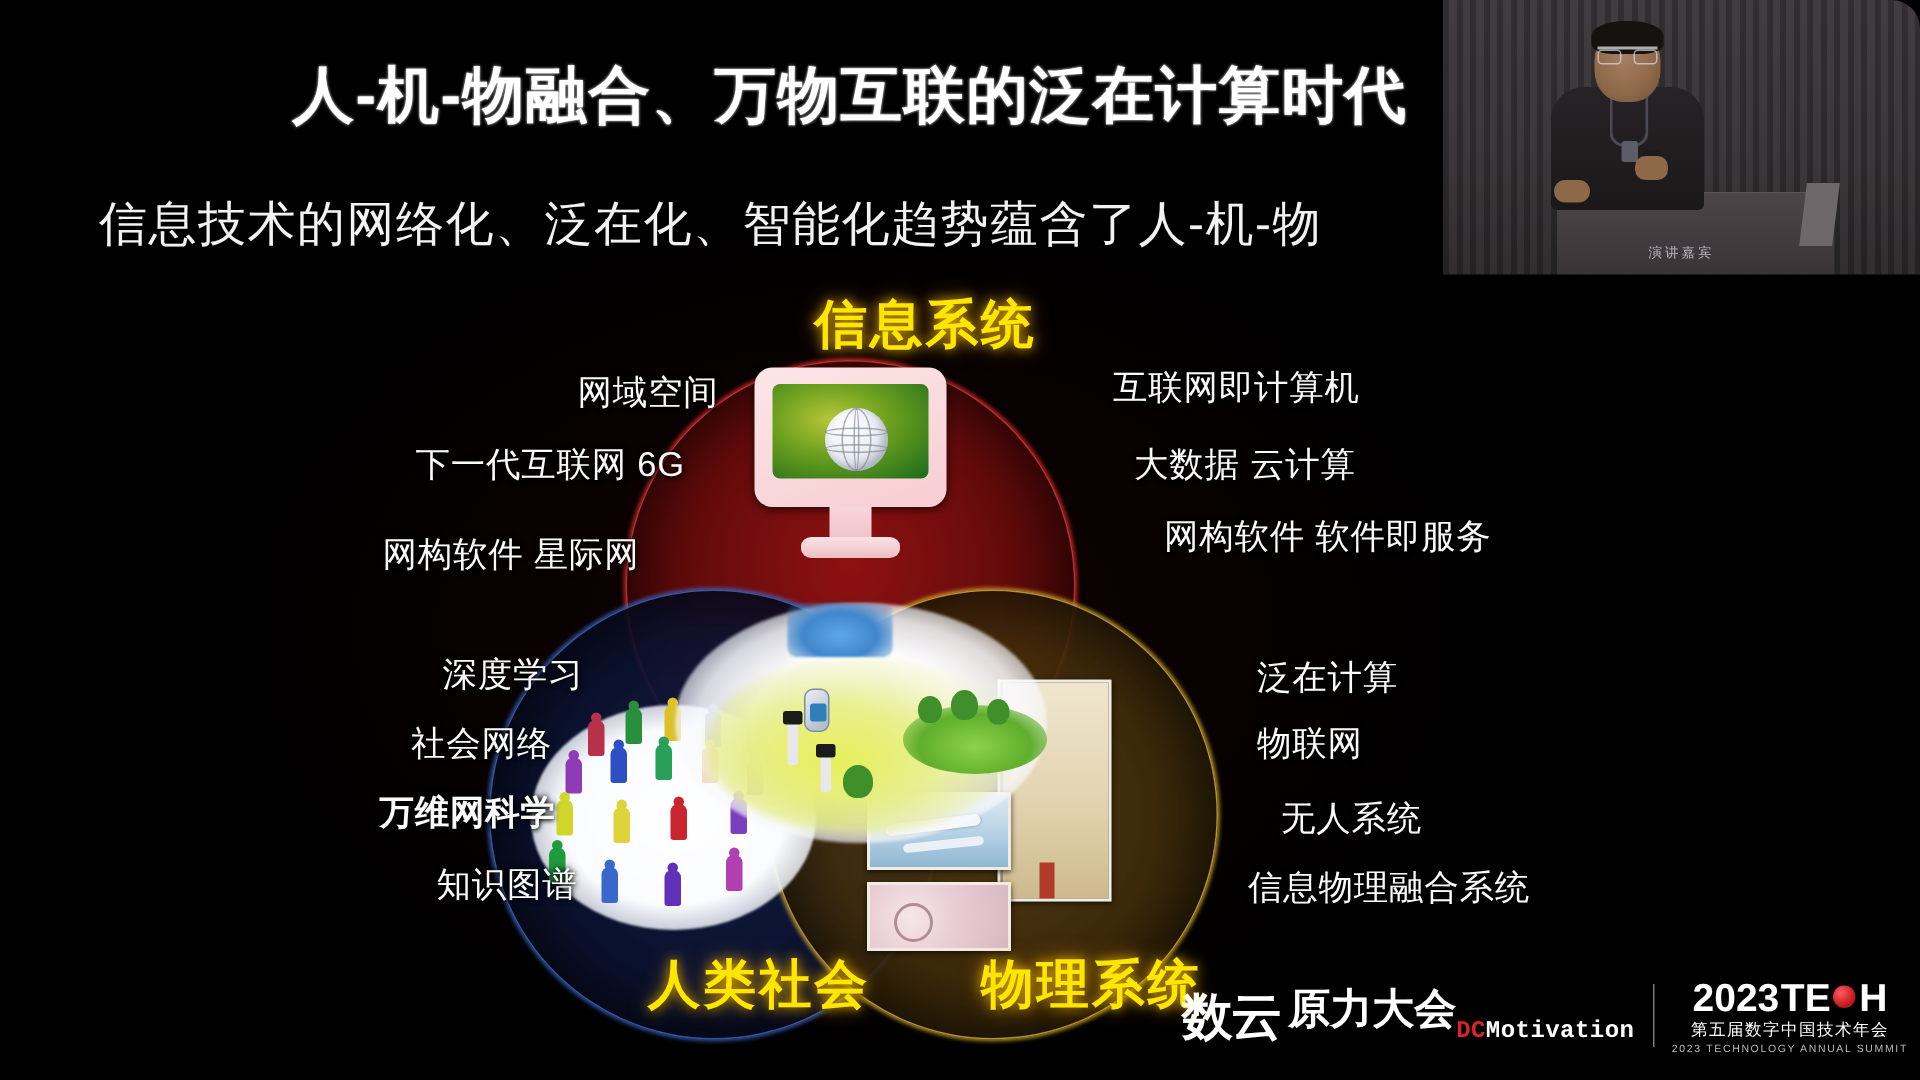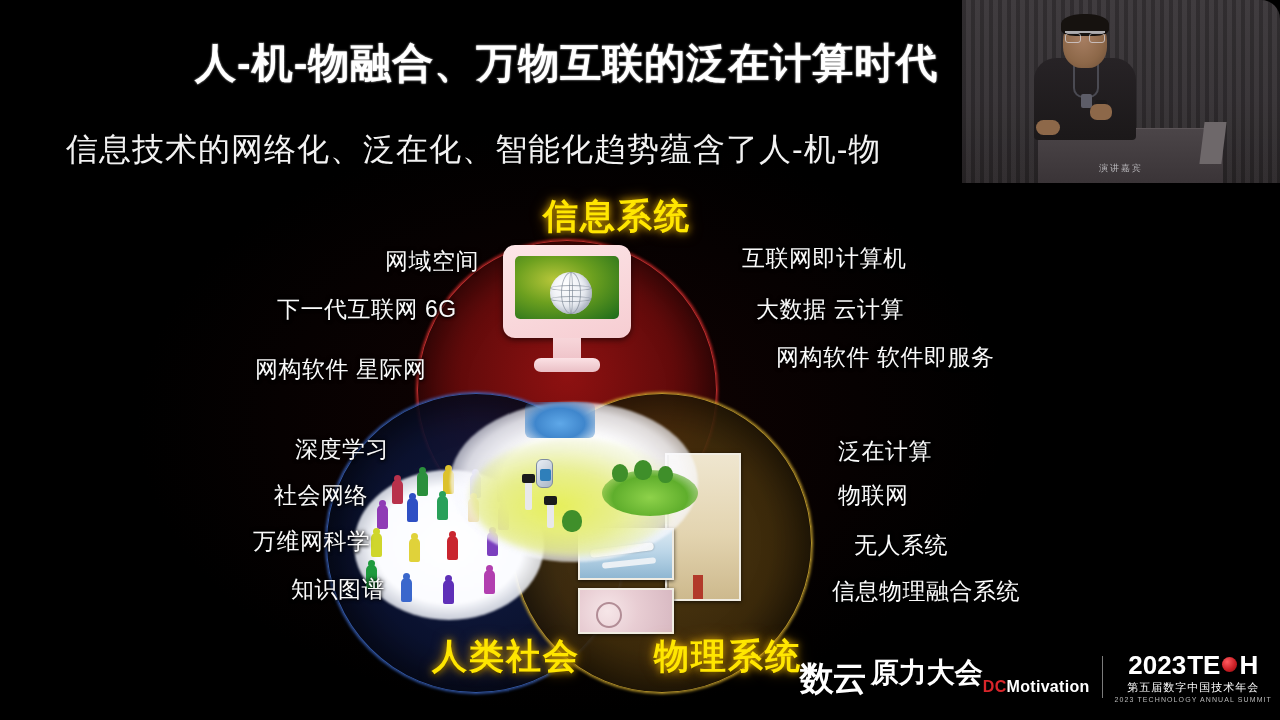--- a/index.html
+++ b/index.html
@@ -266,21 +266,21 @@
 
   
   #logo { position:absolute; right:8px; bottom:14px; height:58px; display:flex; align-items:center; z-index:20; }
   #logo .mark { display:flex; align-items:flex-end; gap:5px; }
   #logo .cn-big {
     font-size:34px; font-weight:bold; color:#ffffff; letter-spacing:-1px;
     font-family:"Liberation Sans", sans-serif; line-height:1;
   }
   #logo .stack { display:flex; line-height:1; }
   #logo .cn-sub { font-size:28px; font-weight:bold; color:#ffffff; letter-spacing:0px; }
-  #logo .en-sub { font-size:16px; font-weight:bold; letter-spacing:.3px; margin-top:20px; }
+  #logo .en-sub { font-size:16px; font-weight:bold; letter-spacing:.3px; margin-top:20px;font-family:Liberation Mono, monospace; }
   #logo .en-dc { color:#d9252a; }
   #logo .en-mo { color:#ffffff; }
   #logo .divider { width:1px; height:42px; background:#7b7b7b; margin:0 12px; }
   #logo .summit { display:flex; flex-direction:column; align-items:center; line-height:1; }
   #logo .summit-top {
     font-size:26px; font-weight:bold; color:#ffffff; letter-spacing:0px;
     display:flex; align-items:center; gap:1px;
   }
   #logo .summit-dot {
     display:inline-block; width:15px; height:15px; border-radius:50%;
@@ -371,21 +371,21 @@
   <div class="tag" style="left:385px;top:246px;">网域空间</div>
   <div class="tag" style="left:277px;top:294px;">下一代互联网  6G</div>
   <div class="tag" style="left:255px;top:354px;">网构软件  星际网</div>
 
   <div class="tag" style="left:742px;top:243px;">互联网即计算机</div>
   <div class="tag" style="left:756px;top:294px;">大数据      云计算</div>
   <div class="tag" style="left:776px;top:342px;">网构软件   软件即服务</div>
 
   <div class="tag" style="left:295px;top:434px;">深度学习</div>
   <div class="tag" style="left:274px;top:480px;">社会网络</div>
-  <div class="tag" style="left:253px;top:526px;">万维网科学</div>
+  <div class="tag" style="left:253px;top:526px;font-weight:bold;">万维网科学</div>
   <div class="tag" style="left:291px;top:574px;">知识图谱</div>
 
   <div class="tag" style="left:838px;top:436px;">泛在计算</div>
   <div class="tag" style="left:838px;top:480px;">物联网</div>
   <div class="tag" style="left:838px;top:530px;margin-left:16px;">无人系统</div>
   <div class="tag" style="left:832px;top:576px;">信息物理融合系统</div>
 
   <div id="pip">
     <div class="curtain"></div>
     <div class="podium"></div>

